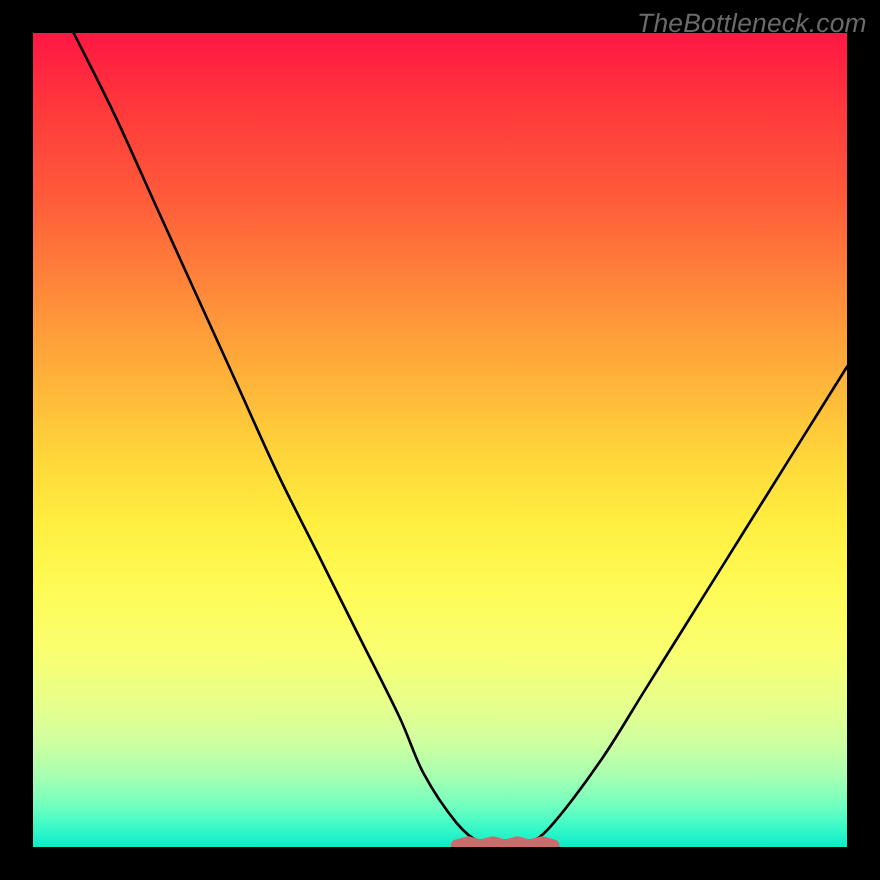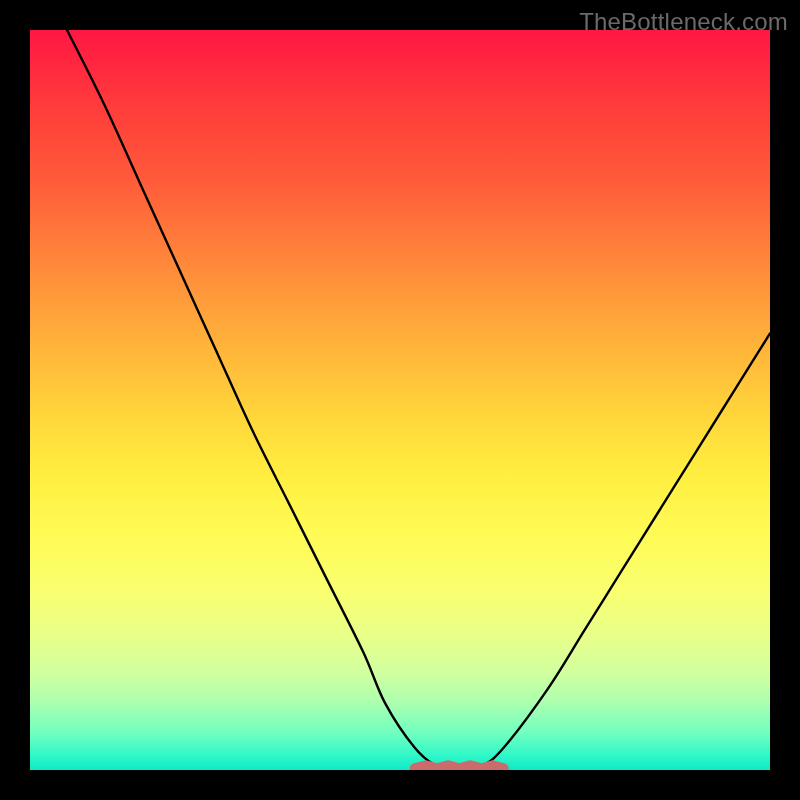--- a/index.html
+++ b/index.html
@@ -2,20 +2,21 @@
 <html><head>
 <meta charset="utf-8">
 <style>
   * { margin: 0; padding: 0; box-sizing: border-box; }
   html, body { width: 800px; height: 800px; overflow: hidden; background: #000; }
   .frame {
     position: relative;
     width: 800px;
     height: 800px;
     background: #000;
+    font-style: italic;
   }
   .watermark {
     position: absolute;
     top: 8px;
     right: 12px;
     font-family: Arial, Helvetica, sans-serif;
     font-size: 24px;
     color: #6a6a6a;
     letter-spacing: 0.2px;
     z-index: 10;

